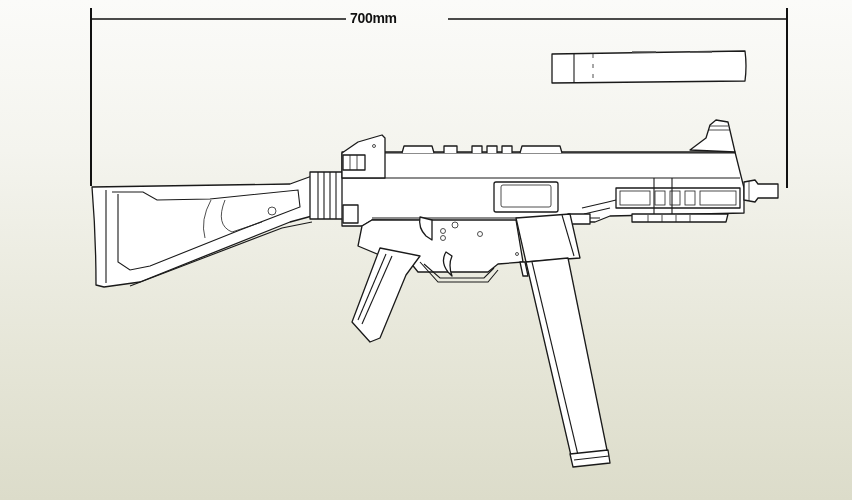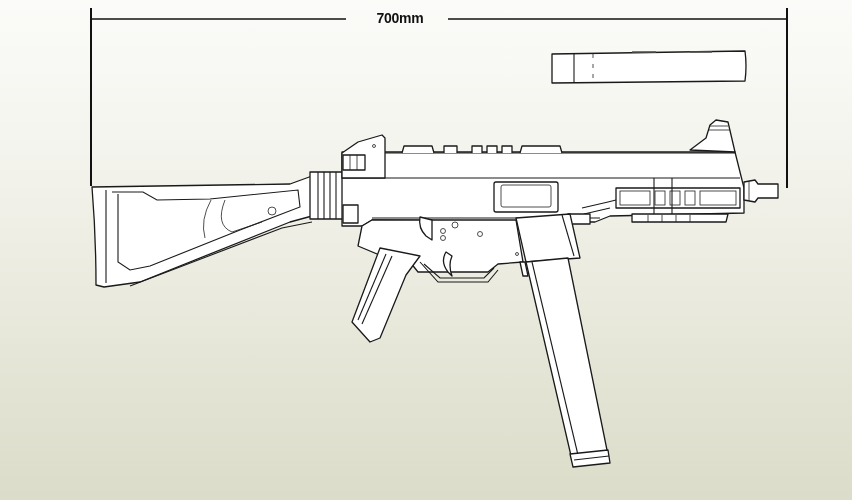--- a/index.html
+++ b/index.html
@@ -4,21 +4,21 @@
 <style>
   html, body { margin: 0; padding: 0; }
   body {
     width: 852px; height: 500px; overflow: hidden;
     background: linear-gradient(to bottom, #fbfbf9 0%, #f4f4ee 30%, #e6e6d8 70%, #dcdcca 100%);
     font-family: "Liberation Sans", sans-serif;
     position: relative;
   }
   #stage { position: absolute; left: 0; top: 0; width: 852px; height: 500px; }
   .dim-label {
-    position: absolute; top: 10px; left: 350px; width: 100px; text-align: center;
+    position: absolute; top: 10px; left: 350px; width: 100px; text-align: left;
     font-family: "Liberation Sans", sans-serif; font-weight: bold; font-size: 14px; color: #111;
     letter-spacing: -0.3px;
   }
   svg .o { fill: #ffffff; stroke: #1a1a1a; stroke-width: 1.3; stroke-linejoin: round; }
   svg .l { fill: none; stroke: #1a1a1a; stroke-width: 1.1; }
   svg .t { fill: none; stroke: #222; stroke-width: 0.8; }
 </style>
 </head>
 <body>
 

